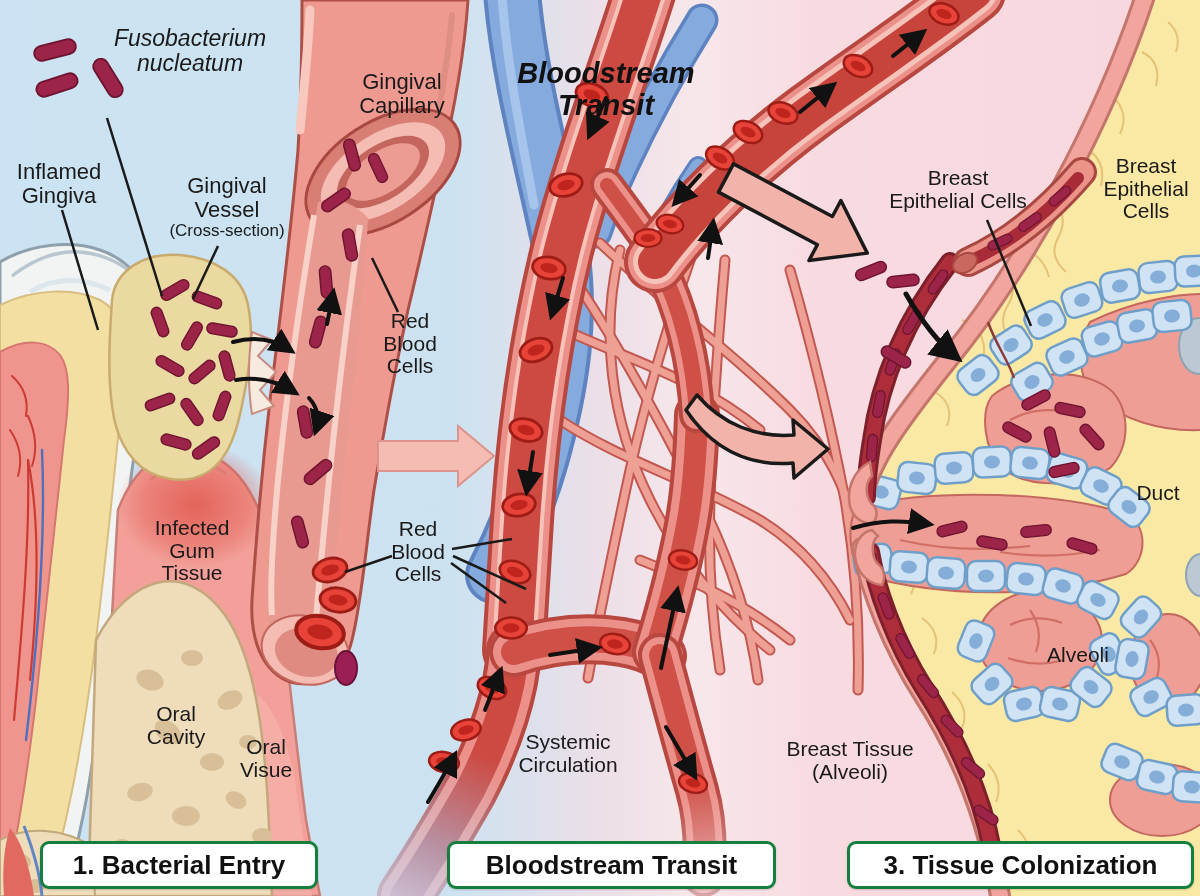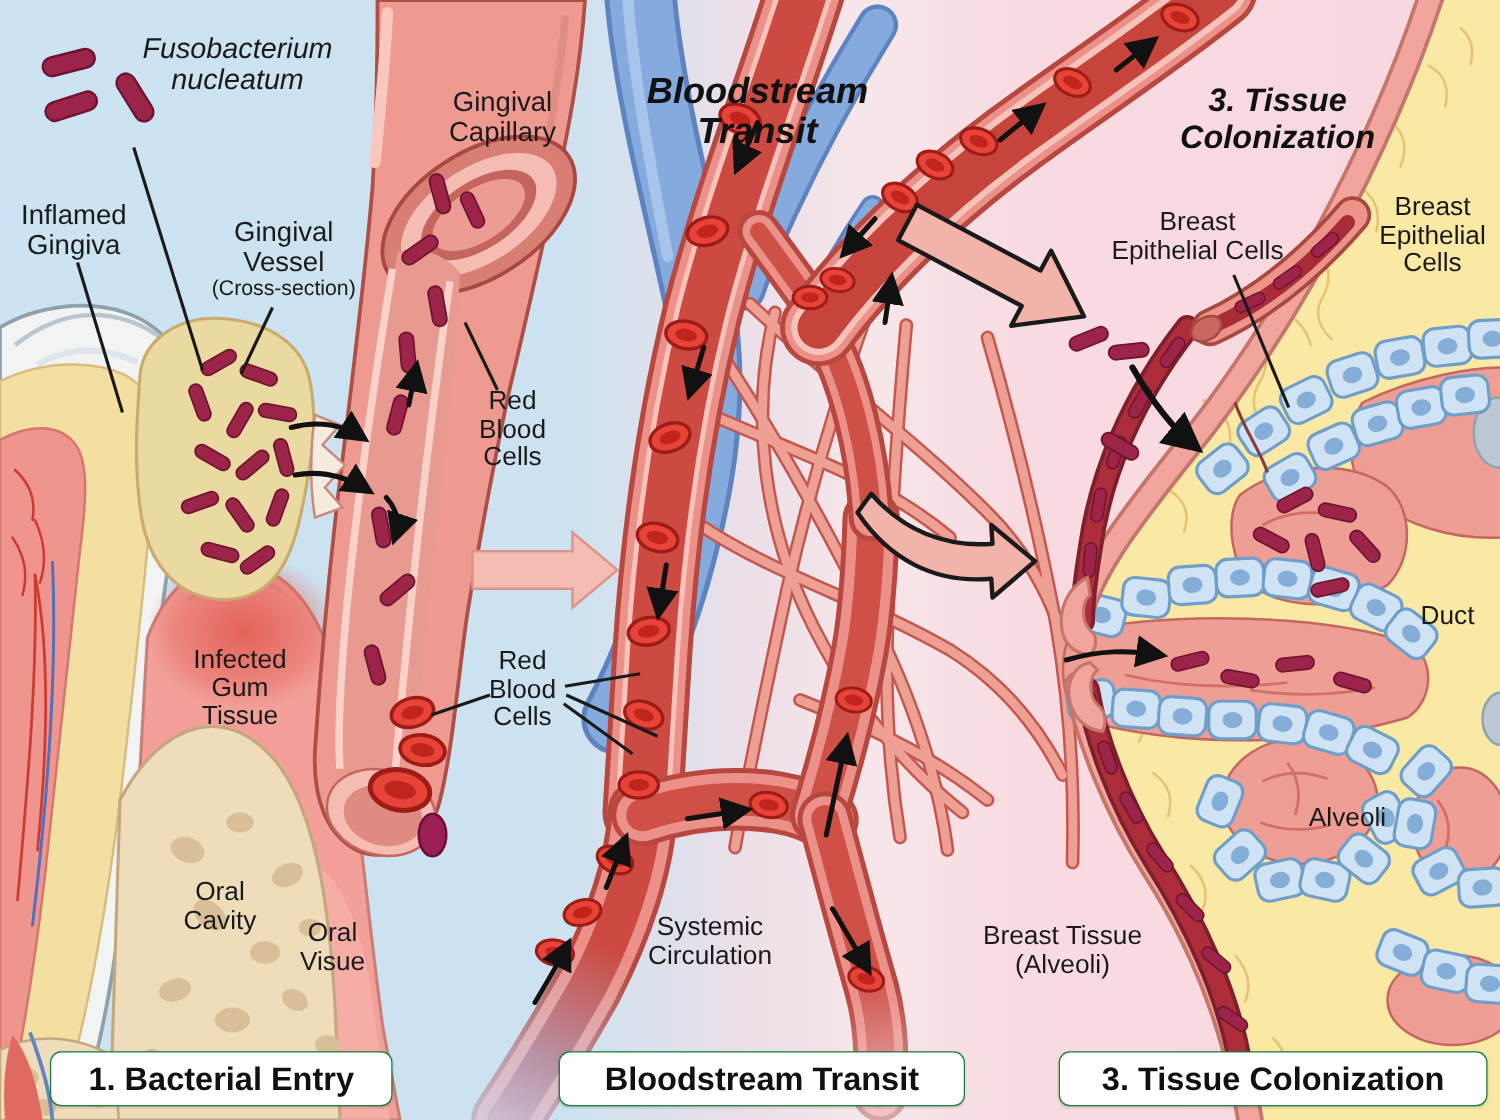--- a/index.html
+++ b/index.html
@@ -8,21 +8,21 @@
   .stage svg{position:absolute;left:0;top:0;}
   .lbl{position:absolute;transform:translateX(-50%);text-align:center;color:#1a1a1a;
        white-space:pre-line;line-height:1.08;font-size:22px;pointer-events:none;}
   .lbl.small{font-size:17px;}
   .lbl.med{font-size:21px;}
   .lbl.italic{font-style:italic;font-size:23px;}
   .heading{position:absolute;transform:translateX(-50%);text-align:center;color:#111;
        white-space:pre-line;font-weight:bold;line-height:1.12;font-style:italic;}
   .h-transit{font-size:29px;}
   .h-colonize{font-size:26px;}
-  .footer-box{position:absolute;background:#ffffff;border:1px solid #15803d;border-radius:9px;
+  .footer-box{position:absolute;background:#ffffff;border:3px solid #15803d;border-radius:9px;
        height:42px;display:flex;align-items:center;justify-content:center;
        font-weight:bold;font-size:26px;color:#111;box-shadow:0 1px 2px rgba(0,0,0,.15);}
 </style>
 </head>
 <body>
 
 <div class="stage">
 <svg width="1200" height="896" viewBox="0 0 1200 896">
   <defs>
     <linearGradient id="bgGrad" x1="0" y1="0" x2="1" y2="0">
@@ -495,22 +495,20 @@
 nucleatum</div>
   <div class="lbl" style="left:59px;top:160px;">Inflamed
 Gingiva</div>
   <div class="lbl" style="left:227px;top:174px;">Gingival
 Vessel</div>
   <div class="lbl small" style="left:227px;top:222px;">(Cross-section)</div>
   <div class="lbl" style="left:402px;top:70px;">Gingival
 Capillary</div>
   <div class="heading h-transit" style="left:606px;top:57px;">Bloodstream
 Transit</div>
-  <div class="heading h-colonize" style="left:1022px;top:66px;">3. Tissue
-Colonization</div>
   <div class="lbl med" style="left:410px;top:310px;">Red
 Blood
 Cells</div>
   <div class="lbl med" style="left:418px;top:518px;">Red
 Blood
 Cells</div>
   <div class="lbl med" style="left:192px;top:517px;">Infected
 Gum
 Tissue</div>
   <div class="lbl med" style="left:176px;top:703px;">Oral

